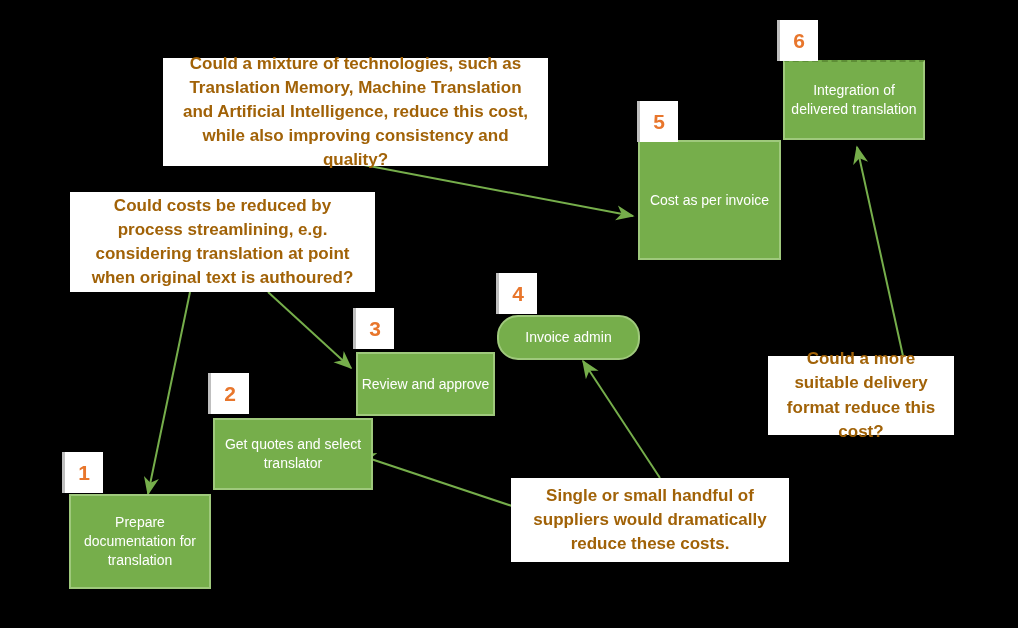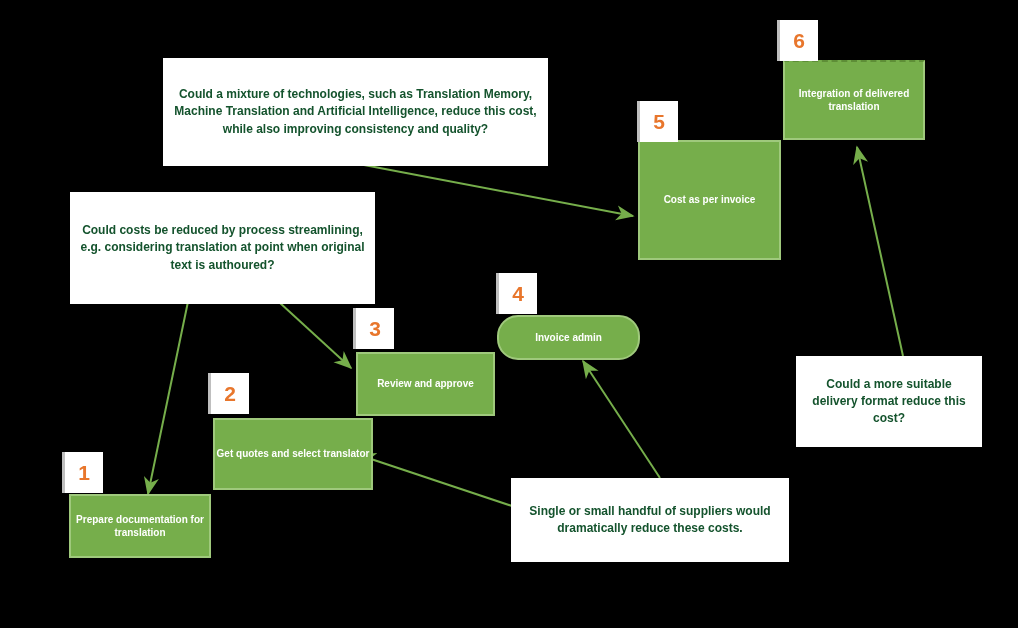--- a/index.html
+++ b/index.html
@@ -15,22 +15,22 @@
     overflow: hidden;
     font-family: "Liberation Sans", sans-serif;
   }
   
   .proc-box {
     position: absolute;
     box-sizing: border-box;
     background: #76AE4B;
     border: 2px solid #9FC97C;
     color: #FFFFFF;
-    font-weight: bold;
-    font-size: 10px;
+    font-weight: normal;
+    font-size: 14px;
     line-height: 1.35;
     text-align: center;
     display: flex;
     align-items: center;
     justify-content: center;
     padding: 2px 0;
     z-index: 3;
   }
   .proc-box.dashed-top { border-top: 2px dashed #5E8E37; }
   
@@ -47,23 +47,23 @@
     display: flex;
     align-items: center;
     justify-content: center;
     z-index: 5;
   }
   
   .callout {
     position: absolute;
     box-sizing: border-box;
     background: #FFFFFF;
-    color: #14532d;
+    color: #a16207;
     font-weight: bold;
-    font-size: 12px;
+    font-size: 17px;
     line-height: 1.42;
     text-align: center;
     display: flex;
     align-items: center;
     justify-content: center;
     padding: 6px 10px;
     z-index: 4;
   }
   
   #arrows {
@@ -92,21 +92,21 @@
       <line x1="268" y1="292" x2="351" y2="368"></line>
       <line x1="512" y1="506" x2="359" y2="455"></line>
       <line x1="660" y1="478" x2="583" y2="361"></line>
       <line x1="903" y1="356" x2="857" y2="147"></line>
     </g>
   </svg>
 
   <div class="num-badge" style="left:62px; top:452px;">
     <span>1</span>
   </div>
-  <div class="proc-box" style="left:69px; top:494px; width:142px; height:64px;">
+  <div class="proc-box" style="left:69px; top:494px; width:142px; height:95px;">
     <span>Prepare documentation for translation</span>
   </div>
 
   <div class="num-badge" style="left:208px; top:373px;">
     <span>2</span>
   </div>
   <div class="proc-box" style="left:213px; top:418px; width:160px; height:72px;">
     <span>Get quotes and select translator</span>
   </div>
 
@@ -135,25 +135,25 @@
     <span>6</span>
   </div>
   <div class="proc-box dashed-top" style="left:783px; top:60px; width:142px; height:80px;">
     <span>Integration of delivered translation</span>
   </div>
 
   <div class="callout" style="left:163px; top:58px; width:385px; height:108px;">
     <span>Could a mixture of technologies, such as Translation Memory, Machine Translation and Artificial Intelligence, reduce this cost, while also improving consistency and quality?</span>
   </div>
 
-  <div class="callout" style="left:70px; top:192px; width:305px; height:112px;">
+  <div class="callout" style="left:70px; top:192px; width:305px; height:100px;">
     <span>Could costs be reduced by process streamlining, e.g. considering translation at point when original text is authoured?</span>
   </div>
 
-  <div class="callout" style="left:796px; top:356px; width:186px; height:91px;">
+  <div class="callout" style="left:768px; top:356px; width:186px; height:79px;">
     <span>Could a more suitable delivery format reduce this cost?</span>
   </div>
 
   <div class="callout" style="left:511px; top:478px; width:278px; height:84px;">
     <span>Single or small handful of suppliers would dramatically reduce these costs.</span>
   </div>
 
 </div>
 
 </body></html>

